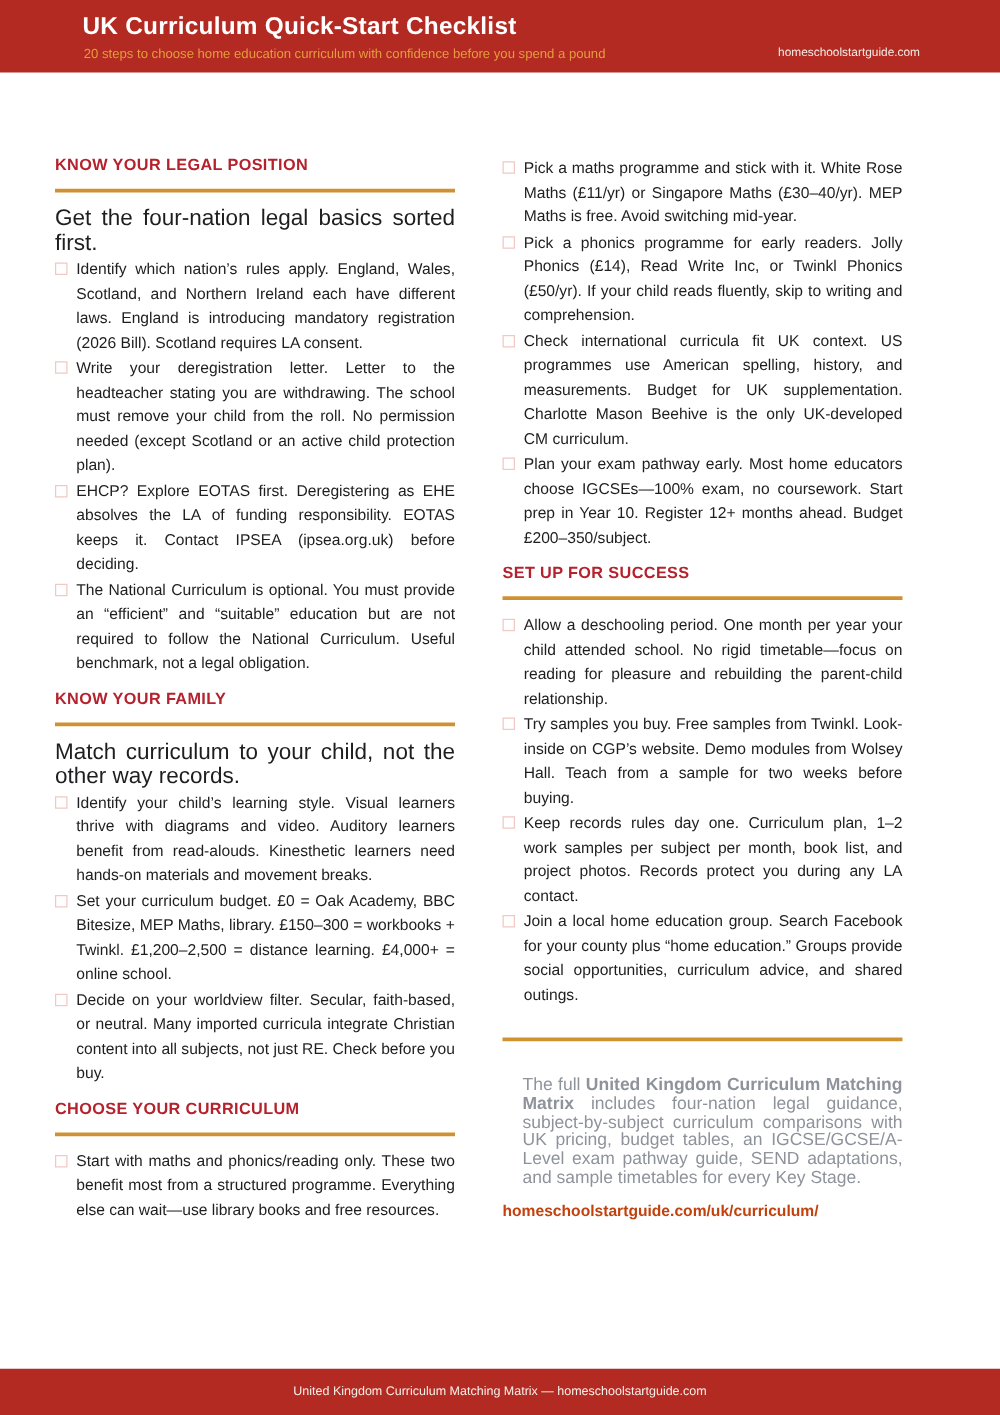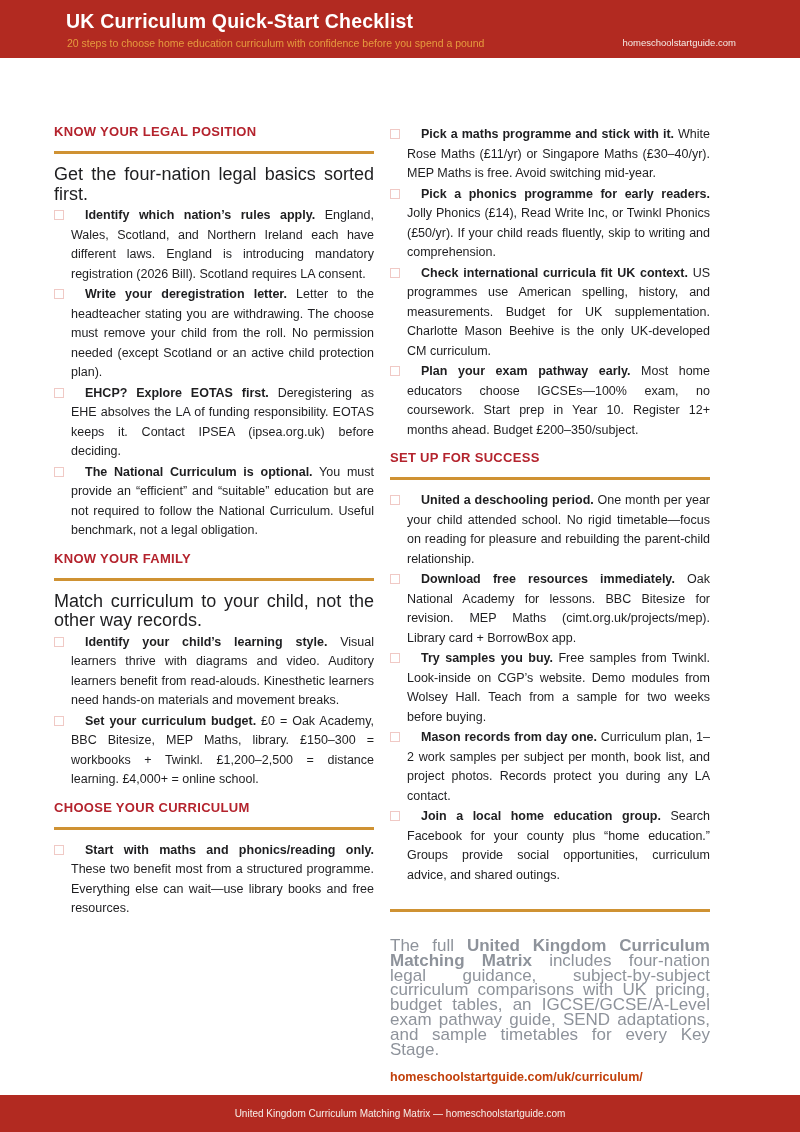--- a/index.html
+++ b/index.html
@@ -10,38 +10,38 @@
   }
   .page { position:absolute; inset:0; width:800px; height:1132px; overflow:hidden; background:#fff; }
 
   
   .header { position:absolute; top:0; left:0; width:800px; height:58px; background:#b22a21; }
   .header-title { position:absolute; left:66px; top:10px; font-size:19.5px; font-weight:bold; color:#ffffff; letter-spacing:0.2px; }
   .header-subtitle { position:absolute; left:67px; top:37px; font-size:10.5px; color:#e69b3e; }
   .header-site { position:absolute; right:64px; top:37px; font-size:9.5px; color:#f4ece6; }
 
   
-  .content { position:absolute; top:120px; left:54px; width:678px; display:flex; gap:16px; }
+  .content { position:absolute; top:120px; left:44px; width:678px; display:flex; gap:38px; }
   .col { width:320px; flex:0 0 320px; }
 
   .section { margin-top:10px; }
   .col .section:first-child { margin-top:4px; }
   .section-label { font-size:13px; font-weight:bold; color:#b4232d; letter-spacing:0.3px; }
   .section-rule { height:3px; background:#cf9233; margin-top:12px; margin-bottom:11px; }
 
   .intro { font-size:18px; line-height:19.5px; text-align:justify; color:#1e1e20; margin-bottom:2px; }
 
   .item { position:relative; padding-left:17px; font-size:12.5px; line-height:19.5px; text-align:justify; margin-bottom:1px; }
   .col > .item:first-child { margin-top:5px; }
   .checkbox { position:absolute; left:0; top:4px; width:10px; height:10px; border:1.5px solid #f0c9c5; background:#ffffff; }
-  .lead { font-weight:bold;margin-left:14px; }
+  .lead { font-weight:normal; }
 
   .endrule { height:3px; background:#cf9233; margin-top:24px; margin-bottom:27px; }
 
-  .note { font-size:17px; line-height:14.8px; text-align:justify; color:#8e939b; }
+  .note { font-size:14px; line-height:14.8px; text-align:justify; color:#8e939b;margin-left:16px; }
   .note b { color:#8e939b; }
 
   .doclink { margin-top:13px; font-size:12.5px; font-weight:bold; color:#c2410c; cursor:pointer; }
 
   
   .footer { position:absolute; left:0; bottom:0; width:800px; height:37px; background:#b22a21; display:flex; align-items:center; justify-content:center; }
   .footer-text { font-size:10px; color:#f6efe9; }
 </style>
 </head>
 <body>
@@ -55,49 +55,49 @@
   </div>
 
   <div class="content">
     <div class="col" id="col-left">
         <div class="section">
           <div class="section-label">KNOW YOUR LEGAL POSITION</div>
           <div class="section-rule"></div>
         </div>
         <div class="intro">Get the four-nation legal basics sorted first.</div>
         <div class="item"><span class="checkbox"></span><span class="lead">Identify which nation’s rules apply.</span><span class="body"> England, Wales, Scotland, and Northern Ireland each have different laws. England is introducing mandatory registration (2026 Bill). Scotland requires LA consent.</span></div>
-        <div class="item"><span class="checkbox"></span><span class="lead">Write your deregistration letter.</span><span class="body"> Letter to the headteacher stating you are withdrawing. The choose must remove your child from the roll. No permission needed (except Scotland or an active child protection plan).</span></div>
+        <div class="item"><span class="checkbox"></span><span class="lead">Write your deregistration letter.</span><span class="body"> Letter to the headteacher stating you are withdrawing. The school must remove your child from the roll. No permission needed (except Scotland or an active child protection plan).</span></div>
         <div class="item"><span class="checkbox"></span><span class="lead">EHCP? Explore EOTAS first.</span><span class="body"> Deregistering as EHE absolves the LA of funding responsibility. EOTAS keeps it. Contact IPSEA (ipsea.org.uk) before deciding.</span></div>
         <div class="item"><span class="checkbox"></span><span class="lead">The National Curriculum is optional.</span><span class="body"> You must provide an “efficient” and “suitable” education but are not required to follow the National Curriculum. Useful benchmark, not a legal obligation.</span></div>
         <div class="section">
           <div class="section-label">KNOW YOUR FAMILY</div>
           <div class="section-rule"></div>
         </div>
         <div class="intro">Match curriculum to your child, not the other way records.</div>
         <div class="item"><span class="checkbox"></span><span class="lead">Identify your child’s learning style.</span><span class="body"> Visual learners thrive with diagrams and video. Auditory learners benefit from read-alouds. Kinesthetic learners need hands-on materials and movement breaks.</span></div>
         <div class="item"><span class="checkbox"></span><span class="lead">Set your curriculum budget.</span><span class="body"> £0 = Oak Academy, BBC Bitesize, MEP Maths, library. £150–300 = workbooks + Twinkl. £1,200–2,500 = distance learning. £4,000+ = online school.</span></div>
+        <div class="item"><span class="checkbox"></span><span class="lead">Decide on your worldview filter.</span><span class="body"> Secular, faith-based, or neutral. Many imported curricula integrate Christian content into all subjects, not just RE. Check before you buy.</span></div>
         <div class="section">
           <div class="section-label">CHOOSE YOUR CURRICULUM</div>
           <div class="section-rule"></div>
         </div>
         <div class="item"><span class="checkbox"></span><span class="lead">Start with maths and phonics/reading only.</span><span class="body"> These two benefit most from a structured programme. Everything else can wait—use library books and free resources.</span></div>
       </div>
     <div class="col" id="col-right">
         <div class="item"><span class="checkbox"></span><span class="lead">Pick a maths programme and stick with it.</span><span class="body"> White Rose Maths (£11/yr) or Singapore Maths (£30–40/yr). MEP Maths is free. Avoid switching mid-year.</span></div>
         <div class="item"><span class="checkbox"></span><span class="lead">Pick a phonics programme for early readers.</span><span class="body"> Jolly Phonics (£14), Read Write Inc, or Twinkl Phonics (£50/yr). If your child reads fluently, skip to writing and comprehension.</span></div>
         <div class="item"><span class="checkbox"></span><span class="lead">Check international curricula fit UK context.</span><span class="body"> US programmes use American spelling, history, and measurements. Budget for UK supplementation. Charlotte Mason Beehive is the only UK-developed CM curriculum.</span></div>
         <div class="item"><span class="checkbox"></span><span class="lead">Plan your exam pathway early.</span><span class="body"> Most home educators choose IGCSEs—100% exam, no coursework. Start prep in Year 10. Register 12+ months ahead. Budget £200–350/subject.</span></div>
         <div class="section">
           <div class="section-label">SET UP FOR SUCCESS</div>
           <div class="section-rule"></div>
         </div>
-        <div class="item"><span class="checkbox"></span><span class="lead">United a deschooling period.</span><span class="body"> One month per year your child attended school. No rigid timetable—focus on reading for pleasure and rebuilding the parent-child relationship.</span></div>
-        <div class="item"><span class="checkbox"></span><span class="lead">Download free resources immediately.</span><span class="body"> Oak National Academy for lessons. BBC Bitesize for revision. MEP Maths (cimt.org.uk/projects/mep). Library card + BorrowBox app.</span></div>
+        <div class="item"><span class="checkbox"></span><span class="lead">Allow a deschooling period.</span><span class="body"> One month per year your child attended school. No rigid timetable—focus on reading for pleasure and rebuilding the parent-child relationship.</span></div>
         <div class="item"><span class="checkbox"></span><span class="lead">Try samples you buy.</span><span class="body"> Free samples from Twinkl. Look-inside on CGP’s website. Demo modules from Wolsey Hall. Teach from a sample for two weeks before buying.</span></div>
-        <div class="item"><span class="checkbox"></span><span class="lead">Mason records from day one.</span><span class="body"> Curriculum plan, 1–2 work samples per subject per month, book list, and project photos. Records protect you during any LA contact.</span></div>
+        <div class="item"><span class="checkbox"></span><span class="lead">Keep records rules day one.</span><span class="body"> Curriculum plan, 1–2 work samples per subject per month, book list, and project photos. Records protect you during any LA contact.</span></div>
         <div class="item"><span class="checkbox"></span><span class="lead">Join a local home education group.</span><span class="body"> Search Facebook for your county plus “home education.” Groups provide social opportunities, curriculum advice, and shared outings.</span></div>
         <div class="endrule"></div>
         <div class="note"><span>The full </span><b>United Kingdom Curriculum Matching Matrix</b><span> includes four-nation legal guidance, subject-by-subject curriculum comparisons with UK pricing, budget tables, an IGCSE/GCSE/A-Level exam pathway guide, SEND adaptations, and sample timetables for every Key Stage.</span></div>
         <div class="doclink">homeschoolstartguide.com/uk/curriculum/</div>
       </div>
   </div>
 
   <div class="footer">
     <div class="footer-text">United Kingdom Curriculum Matching Matrix — homeschoolstartguide.com</div>
   </div>

